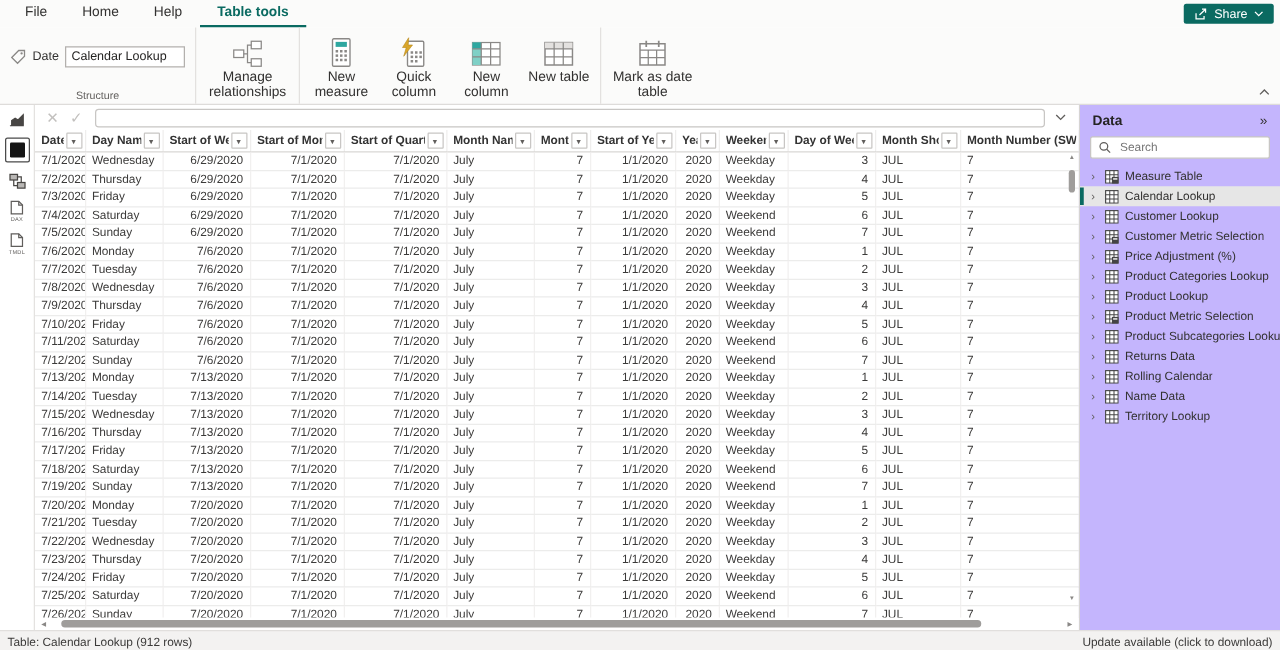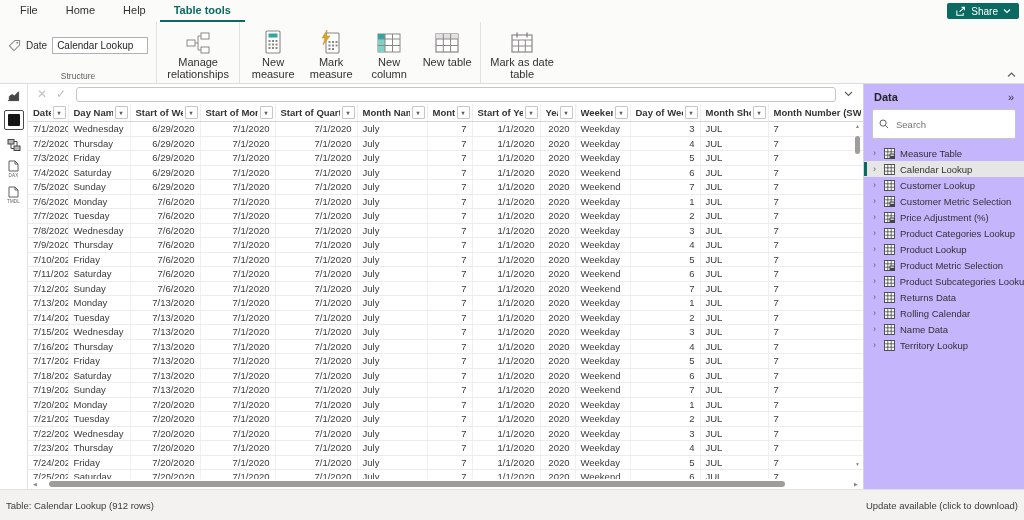--- a/index.html
+++ b/index.html
@@ -69,34 +69,34 @@
   .hscroll { height:10px; flex:0 0 10px; display:flex; align-items:center; padding:0 3px; gap:2px; background:#fff; }
   .hscroll .arr { font-size:5px; color:#8a8886; width:8px; text-align:center; }
   .hscroll .track { flex:1; height:8px; position:relative; }
   .hscroll .thumb { position:absolute; left:1%; top:1px; width:91%; height:6px; background:#9f9d9b; border-radius:3px; }
 
   
   .fields { width:161px; flex:0 0 161px; border-left:1px solid #d6d4d2; background:#c4b5fd; display:flex; flex-direction:column; overflow:hidden; }
   .fields-header { display:flex; justify-content:space-between; align-items:center; padding:7px 10px 5px 10px; }
   .fields-title { font-weight:bold; font-size:11px; color:#252423; }
   .fields-collapse { color:#323130; font-size:11px; }
-  .search-box { margin:1px 8px 6px 8px; height:30px; border:1px solid #c8c6c4; border-radius:2px; background:#fff;
+  .search-box { margin:1px 8px 6px 8px; height:18px; border:1px solid #c8c6c4; border-radius:2px; background:#fff;
     display:flex; align-items:center; gap:5px; padding:0 6px; }
   .search-box input { border:none; outline:none; flex:1; font-size:9.5px; font-family:"Liberation Sans",sans-serif; color:#323130; background:transparent; min-width:0; }
   .field-list { flex:1; overflow:hidden; }
   .field-item { height:16px; display:flex; align-items:center; gap:5px; padding-left:9px; position:relative; cursor:default; }
   .field-item.selected { background:#e6e6e6; }
   .field-item.selected::before { content:""; position:absolute; left:0; top:1px; bottom:1px; width:3px; background:#0a6a61; }
   .fi-chev { color:#605e5c; font-size:9px; width:6px; line-height:16px; }
   .fi-icon { width:11px; height:11px; position:relative; flex:0 0 11px; }
   .fi-label { font-size:9.5px; color:#323130; white-space:nowrap; overflow:hidden; }
 
   
   .statusbar { height:16px; flex:0 0 16px; background:#f3f2f1; border-top:1px solid #e1dfdd; display:flex;
-    justify-content:space-between; align-items:center; padding:15px 6px; font-size:9.5px; color:#3b3a39; }
+    justify-content:space-between; align-items:flex-end; padding:0 6px; font-size:9.5px; color:#3b3a39; }
 </style>
 </head>
 <body>
 
 <div class="app">
 
   <div class="tabs-row">
     <div style="display:flex;">
         <div class="tab">File</div>
         <div class="tab">Home</div>
@@ -187,21 +187,21 @@
                   <rect x="16.5" y="11" width="2" height="2"></rect>
                   <rect x="9.5" y="14.5" width="2" height="2"></rect>
                   <rect x="13" y="14.5" width="2" height="2"></rect>
                   <rect x="16.5" y="14.5" width="2" height="2"></rect>
                   <rect x="9.5" y="18" width="2" height="2"></rect>
                   <rect x="13" y="18" width="2" height="2"></rect>
                 </g>
               <path d="M8 0 3 8h3l-2 7 7-9H7.5z" fill="#d9a62a" stroke="#b98a1d" stroke-width="0.5"></path>
               </svg>
           </span>
-          <span>Mark measure</span>
+          <span>Quick column</span>
         </div>
         <div class="rbtn">
           <span class="ric">
             <svg width="24" height="20" viewBox="0 0 24 20">
                 <rect x="1" y="1" width="22" height="18" fill="#fff" stroke="#8a8886"></rect>
               <rect x="1" y="1" width="7" height="18" fill="#7fd0c6"></rect>
                 <rect x="1" y="1" width="7" height="5" fill="#2ea7a0"></rect>
               <path d="M8 1v18M15.5 1v18M1 6h22M1 12.5h22" stroke="#8a8886" fill="none"></path>
               </svg>
           </span>

